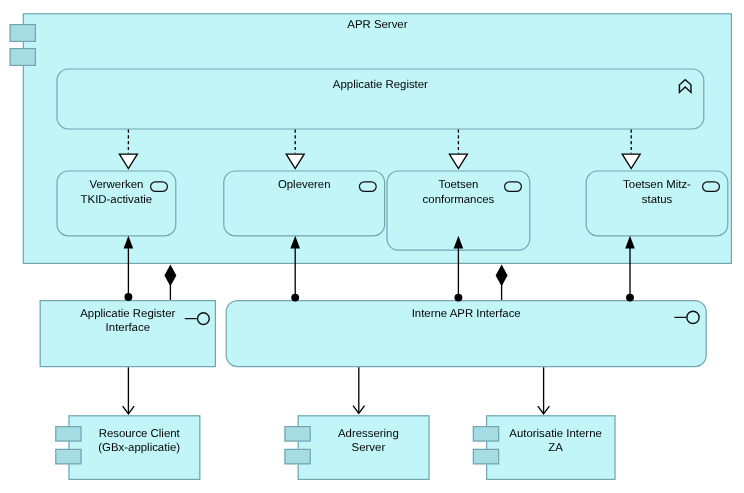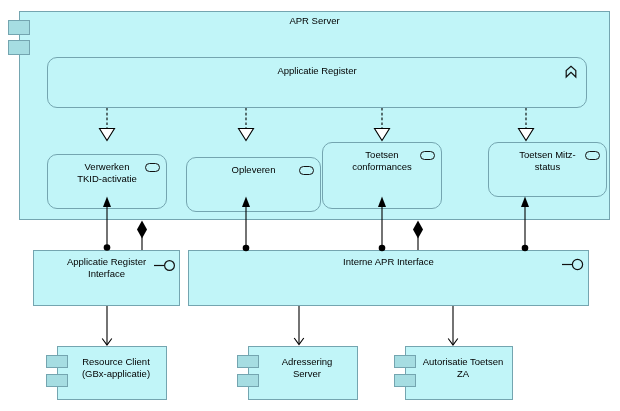--- a/index.html
+++ b/index.html
@@ -55,29 +55,29 @@
     <div class="comp-icon" style="left:-12px;top:28px;height:15px;"></div>
   </div>
 
   <div class="node rounded" style="left:47px;top:57px;width:540px;height:51px;">
     <div class="nlabel" style="padding-top:7px;">Applicatie Register</div>
     <svg class="svgicon" style="right:7px;top:6px;" width="16" height="15" viewBox="0 0 16 15">
       <path d="M3.2,13 L3.2,6.6 L8,2.4 L12.8,6.6 L12.8,13 L8,8.4 Z"></path>
     </svg>
   </div>
 
-  <div class="node rounded" style="left:47px;top:142px;width:120px;height:55px;margin-top:12px;">
+  <div class="node rounded" style="left:47px;top:142px;width:100px;height:55px;">
     <div class="nlabel" style="padding-top:6px;">
       <div>Verwerken</div>
       <div>TKID-activatie</div>
     </div>
     <div class="pill-icon"></div>
   </div>
 
-  <div class="node rounded" style="left:186px;top:157px;width:135px;height:55px;">
+  <div class="node rounded" style="left:186px;top:142px;width:135px;height:55px;">
     <div class="nlabel" style="padding-top:6px;">
       <div>Opleveren</div>
     </div>
     <div class="pill-icon"></div>
   </div>
 
   <div class="node rounded" style="left:322px;top:142px;width:120px;height:67px;">
     <div class="nlabel" style="padding-top:6px;">
       <div>Toetsen</div>
       <div>conformances</div>
@@ -97,21 +97,21 @@
     <div class="nlabel" style="padding-top:5px;">
       <div>Applicatie Register</div>
       <div>Interface</div>
     </div>
     <svg class="svgicon" style="right:1px;top:8px;" width="25" height="13" viewBox="0 0 25 13">
       <line x1="1" y1="6.5" x2="11" y2="6.5"></line>
         <circle cx="16.5" cy="6.5" r="4.9"></circle>
     </svg>
   </div>
 
-  <div class="node" style="left:188px;top:250px;width:401px;height:56px;">
+  <div class="node" style="left:188px;top:250px;width:401px;height:56px;border-radius:10px;">
     <div class="nlabel" style="padding-top:5px;">
       <div>Interne APR Interface</div>
     </div>
     <svg class="svgicon" style="right:2px;top:7px;" width="25" height="13" viewBox="0 0 25 13">
       <line x1="1" y1="6.5" x2="11" y2="6.5"></line>
         <circle cx="16.5" cy="6.5" r="5.1"></circle>
     </svg>
   </div>
 
   <div class="node" style="left:57px;top:346px;width:110px;height:54px;">
@@ -127,21 +127,21 @@
     <div class="nlabel" style="padding-top:9px;padding-left:8px;">
       <div>Adressering</div>
       <div>Server</div>
     </div>
     <div class="comp-icon" style="left:-12px;top:8px;"></div>
     <div class="comp-icon" style="left:-12px;top:27px;"></div>
   </div>
 
   <div class="node" style="left:405px;top:346px;width:108px;height:54px;">
     <div class="nlabel" style="padding-top:9px;padding-left:8px;">
-      <div>Autorisatie Toetsen</div>
+      <div>Autorisatie Interne</div>
       <div>ZA</div>
     </div>
     <div class="comp-icon" style="left:-12px;top:8px;"></div>
     <div class="comp-icon" style="left:-12px;top:27px;"></div>
   </div>
 
   <svg class="overlay" width="620" height="411" viewBox="0 0 620 411">
 
     <g>
       <path class="dash" d="M107,108 V128"></path>

